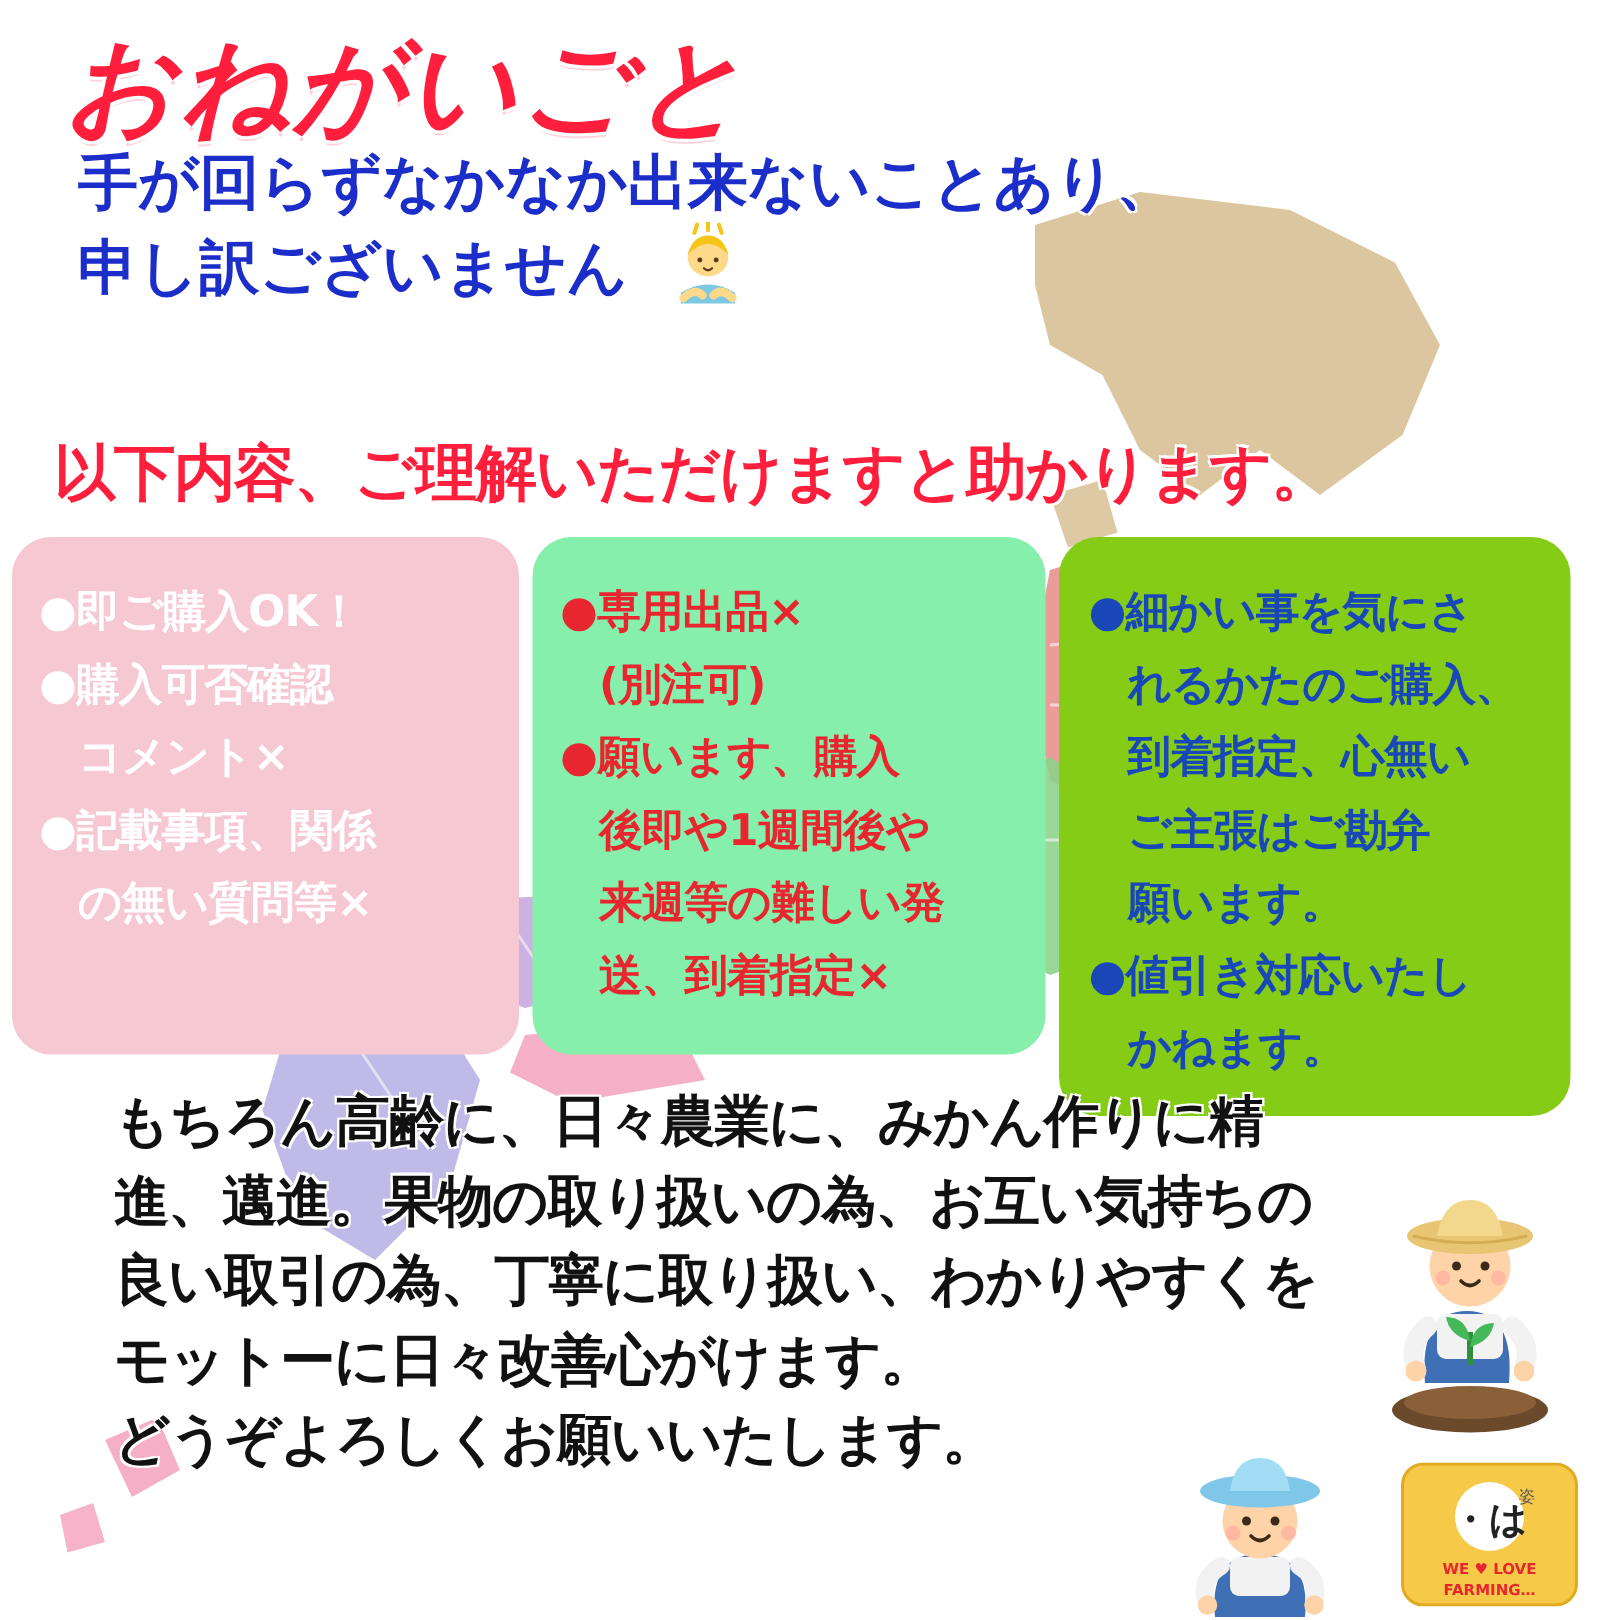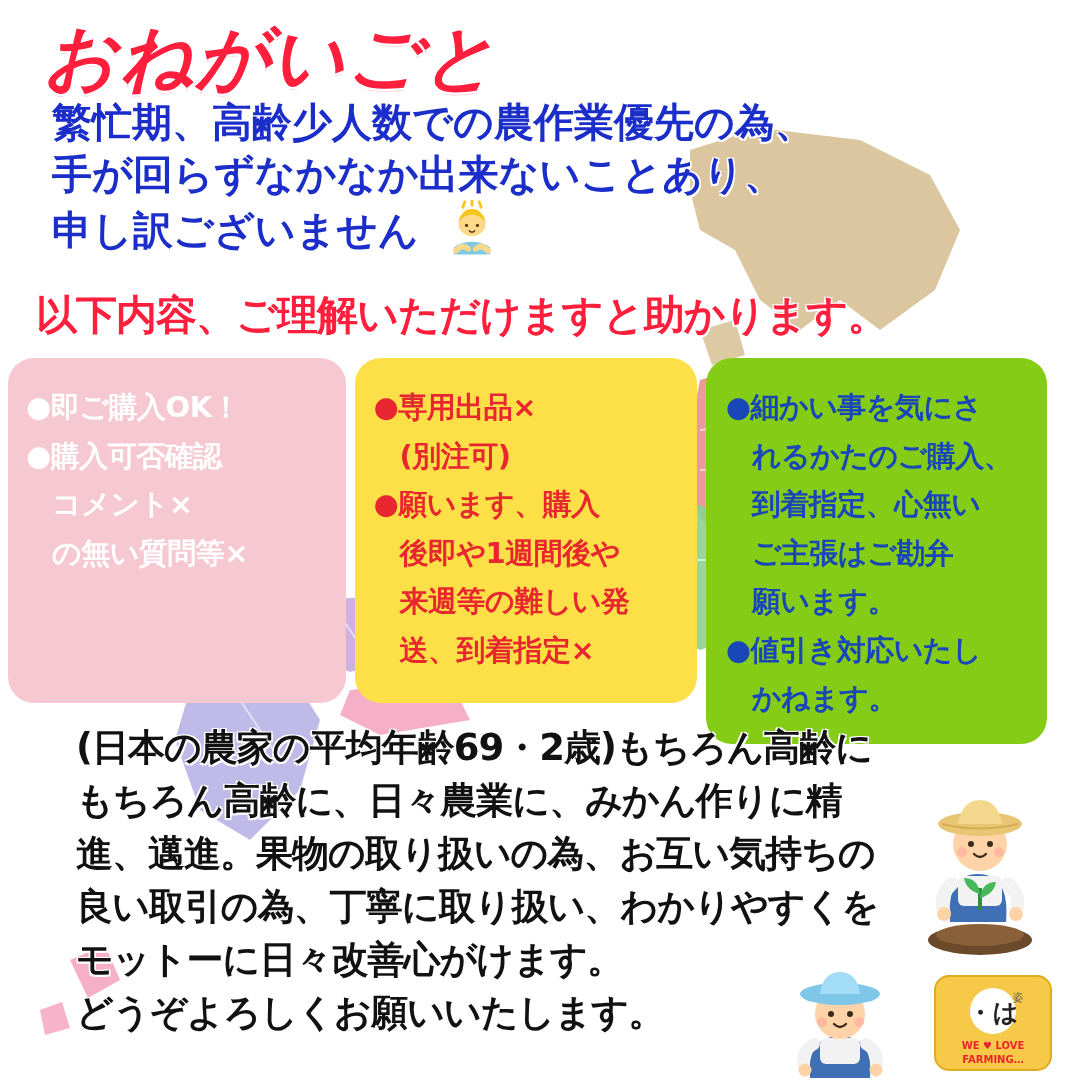--- a/index.html
+++ b/index.html
@@ -98,21 +98,21 @@
   .panel .cont{display:block;padding-left:26px;}
 
   .panel-a{
     width:347px;min-height:345px;
     background:#f6c9d2;
   }
   .panel-a p{color:#ffffff;}
 
   .panel-b{
     width:350px;min-height:345px;
-    background:#fde047;
+    background:#86efac;
   }
   .panel-b p{color:#e8262f;}
 
   .panel-c{
     width:350px;min-height:345px;
     background:#84cc16;
     padding-left:20px;
   }
   .panel-c p{color:#1a47b8;}
 
@@ -174,21 +174,20 @@
         <path d="M470 610 L500 665"></path>
         <path d="M340 615 L370 660"></path>
         <path d="M240 700 L280 760"></path>
       </g>
     </svg>
   </div>
 
   <div class="headline">おねがいごと</div>
 
   <div class="lead">
-    <div>繁忙期、高齢少人数での農作業優先の為、</div>
     <div>手が回らずなかなか出来ないことあり、</div>
     <div>
       <span class="l3">申し訳ございません</span>
       <span class="emoji-bow">
         <svg viewBox="0 0 64 64" width="58" height="58" xmlns="http://www.w3.org/2000/svg">
           <g>
             <path d="M22 8 l2 -6 M32 6 l0 -6 M42 8 l-2 -6" stroke="#f5c518" stroke-width="3" stroke-linecap="round" fill="none"></path>
             <ellipse cx="32" cy="26" rx="15" ry="14" fill="#ffd98a"></ellipse>
             <path d="M17 24 q15 -16 30 0 q-4 -14 -15 -14 q-11 0 -15 14 Z" fill="#f5c518"></path>
             <circle cx="26" cy="28" r="1.8" fill="#5b3a1a"></circle>
@@ -208,20 +207,23 @@
   <div class="panels">
 
     <div class="panel panel-a">
       <p>
         <span>●</span><span>即ご購入OK！</span>
       </p>
       <p>
         <span>●</span><span>購入可否確認</span>
       </p>
       <p class="cont">コメント×</p>
+      <p>
+        <span>●</span><span>記載事項、関係</span>
+      </p>
       <p class="cont">の無い質問等×</p>
     </div>
 
     <div class="panel panel-b">
       <p>
         <span>●</span><span>専用出品×</span>
       </p>
       <p class="cont">(別注可)</p>
       <p>
         <span>●</span><span>願います、購入</span>
@@ -241,21 +243,20 @@
       <p class="cont">願います。</p>
       <p>
         <span>●</span><span>値引き対応いたし</span>
       </p>
       <p class="cont">かねます。</p>
     </div>
 
   </div>
 
   <div class="bottom">
-    <div>(日本の農家の平均年齢69・2歳)もちろん高齢に</div>
     <div>もちろん高齢に、日々農業に、みかん作りに精</div>
     <div>進、邁進。果物の取り扱いの為、お互い気持ちの</div>
     <div>良い取引の為、丁寧に取り扱い、わかりやすくを</div>
     <div>モットーに日々改善心がけます。</div>
     <div>どうぞよろしくお願いいたします。</div>
   </div>
 
   <div class="farmer-a">
     <svg viewBox="0 0 140 185" width="140" height="185" xmlns="http://www.w3.org/2000/svg">
       <ellipse cx="72" cy="168" rx="52" ry="15" fill="#6b4a2b"></ellipse>

